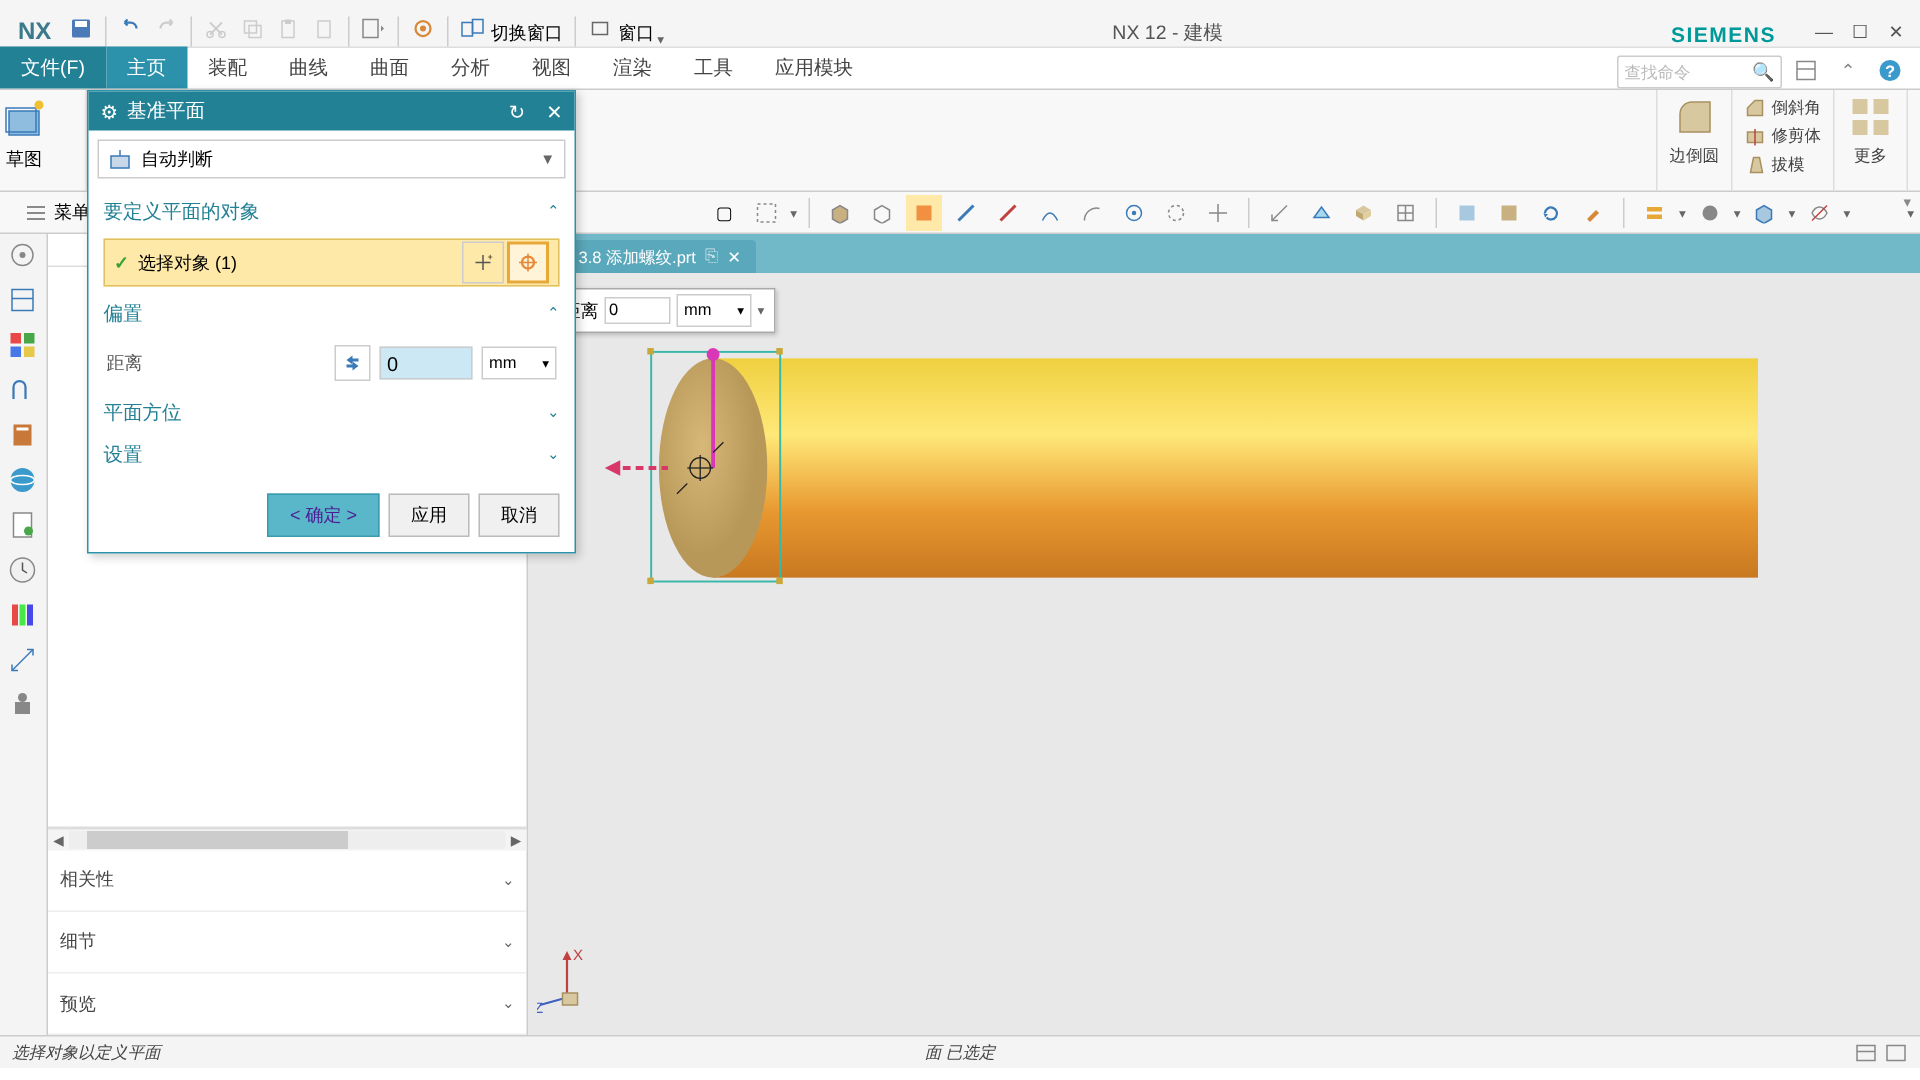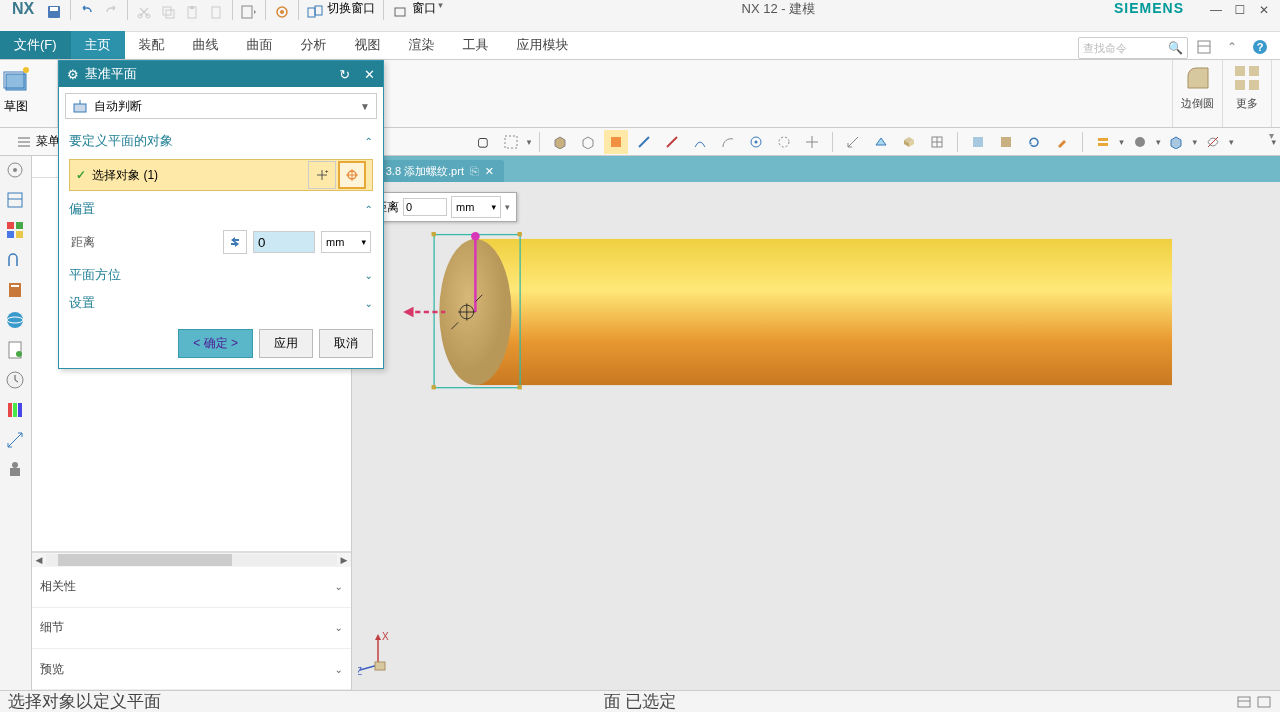--- a/index.html
+++ b/index.html
@@ -1,19 +1,19 @@
 <!DOCTYPE html>
 <html><head>
 <meta charset="utf-8">
 <style>
 * { margin: 0; padding: 0; box-sizing: border-box; font-family: "Microsoft YaHei", "Segoe UI", sans-serif; }
 body { width: 1280px; height: 720px; overflow: hidden; background: #fff; font-size: 12px; }
 
 
-.titlebar { height: 32px; background: #f5f5f5; display: flex; align-items: flex-start; padding: 0 4px; border-bottom: 1px solid #ddd; }
+.titlebar { height: 32px; background: #f5f5f5; display: flex; align-items: flex-end; padding: 0 4px; border-bottom: 1px solid #ddd; }
 .nx-logo { font-weight: 700; color: #3a7a8c; font-size: 16px; margin: 0 8px; }
 .tb-btn { width: 24px; height: 24px; display: inline-flex; align-items: center; justify-content: center; cursor: pointer; }
 .tb-sep { width: 1px; height: 20px; background: #ccc; margin: 0 4px; }
 .titlebar-center { flex: 1; text-align: center; color: #555; font-size: 13px; }
 .siemens { color: #009999; font-weight: 700; font-size: 14px; letter-spacing: 1px; margin-right: 20px; }
 .win-btn { width: 20px; height: 20px; display: inline-flex; align-items: center; justify-content: center; color: #555; margin: 0 2px; cursor: pointer; }
 
 
 .ribbon-tabs { height: 28px; background: #fff; display: flex; align-items: flex-end; border-bottom: 1px solid #ccc; }
 .ribbon-tab { padding: 5px 14px; cursor: pointer; color: #444; font-size: 13px; }
@@ -78,21 +78,21 @@
 
 
 .viewport { flex: 1; position: relative; background: #e8e8e8; overflow: hidden; }
 .doc-tabs { height: 26px; background: #71b8c9; display: flex; align-items: flex-end; padding: 0 4px; }
 .doc-tab { height: 22px; background: #5aa8bb; color: #fff; padding: 0 10px; display: flex; align-items: center; gap: 6px; font-size: 11px; border-radius: 3px 3px 0 0; }
 .float-input { position: absolute; top: 36px; left: 16px; display: flex; align-items: center; gap: 4px; background: #fff; border: 1px solid #aaa; padding: 3px 6px; box-shadow: 1px 1px 3px rgba(0,0,0,0.2); }
 .float-input input { width: 44px; height: 18px; border: 1px solid #ccc; padding: 0 2px; font-size: 11px; }
 .cylinder { position: absolute; top: 70px; left: 46px; right: 0; height: 172px; }
 
 
-.statusbar { height: 22px; background: #f4f4f4; border-top: 1px solid #ccc; display: flex; align-items: center; padding: 0 8px; color: #444; font-size: 17px; }
+.statusbar { height: 22px; background: #f4f4f4; border-top: 1px solid #ccc; display: flex; align-items: center; padding: 0 8px; color: #444; font-size: 11px; font-style: italic; }
 .statusbar .center { position: absolute; left: 50%; transform: translateX(-50%); }
 .statusbar .right { margin-left: auto; display: flex; gap: 4px; }
 
 svg { display: block; }
 </style>
 </head>
 <body>
 
 <div class="titlebar">
   <span class="nx-logo">NX</span>
@@ -221,20 +221,41 @@
   </div>
   <div style="flex:1"></div>
   <div style="display:flex; padding-right:8px;">
     <div class="ribbon-group" style="border-left:1px solid #ddd;align-items:flex-end;">
       <div class="ribbon-big">
         <svg class="ico" width="32" height="32">
             <path d="M6 26V14a8 8 0 0 1 8-8h12v20z" fill="#d8c8a0" stroke="#a89060"></path>
           </svg>
         <span>边倒圆</span>
       </div>
+    </div>
+    <div class="ribbon-group">
+      <div class="ribbon-small">
+          <svg class="ico" width="14" height="14">
+            <path d="M2 12V7l5-5h5v10z" fill="#d8c8a0" stroke="#a89060"></path>
+          </svg>
+          <span>倒斜角</span>
+        </div>
+      <div class="ribbon-small">
+          <svg class="ico" width="14" height="14">
+            <rect x="2" y="4" width="10" height="7" fill="#d8c8a0" stroke="#a89060"></rect>
+            <line x1="7" y1="2" x2="7" y2="13" stroke="#c04040"></line>
+          </svg>
+          <span>修剪体</span>
+        </div>
+      <div class="ribbon-small">
+          <svg class="ico" width="14" height="14">
+            <path d="M4 12L6 2h4l2 10z" fill="#d8c8a0" stroke="#a89060"></path>
+          </svg>
+          <span>拔模</span>
+        </div>
     </div>
     <div class="ribbon-group">
       <div class="ribbon-big">
         <svg class="ico" width="32" height="32">
             <rect x="4" y="4" width="10" height="10" fill="#d8c8a0"></rect>
             <rect x="18" y="4" width="10" height="10" fill="#d8c8a0"></rect>
             <rect x="4" y="18" width="10" height="10" fill="#d8c8a0"></rect>
             <rect x="18" y="18" width="10" height="10" fill="#d8c8a0"></rect>
           </svg>
         <span>更多</span>

